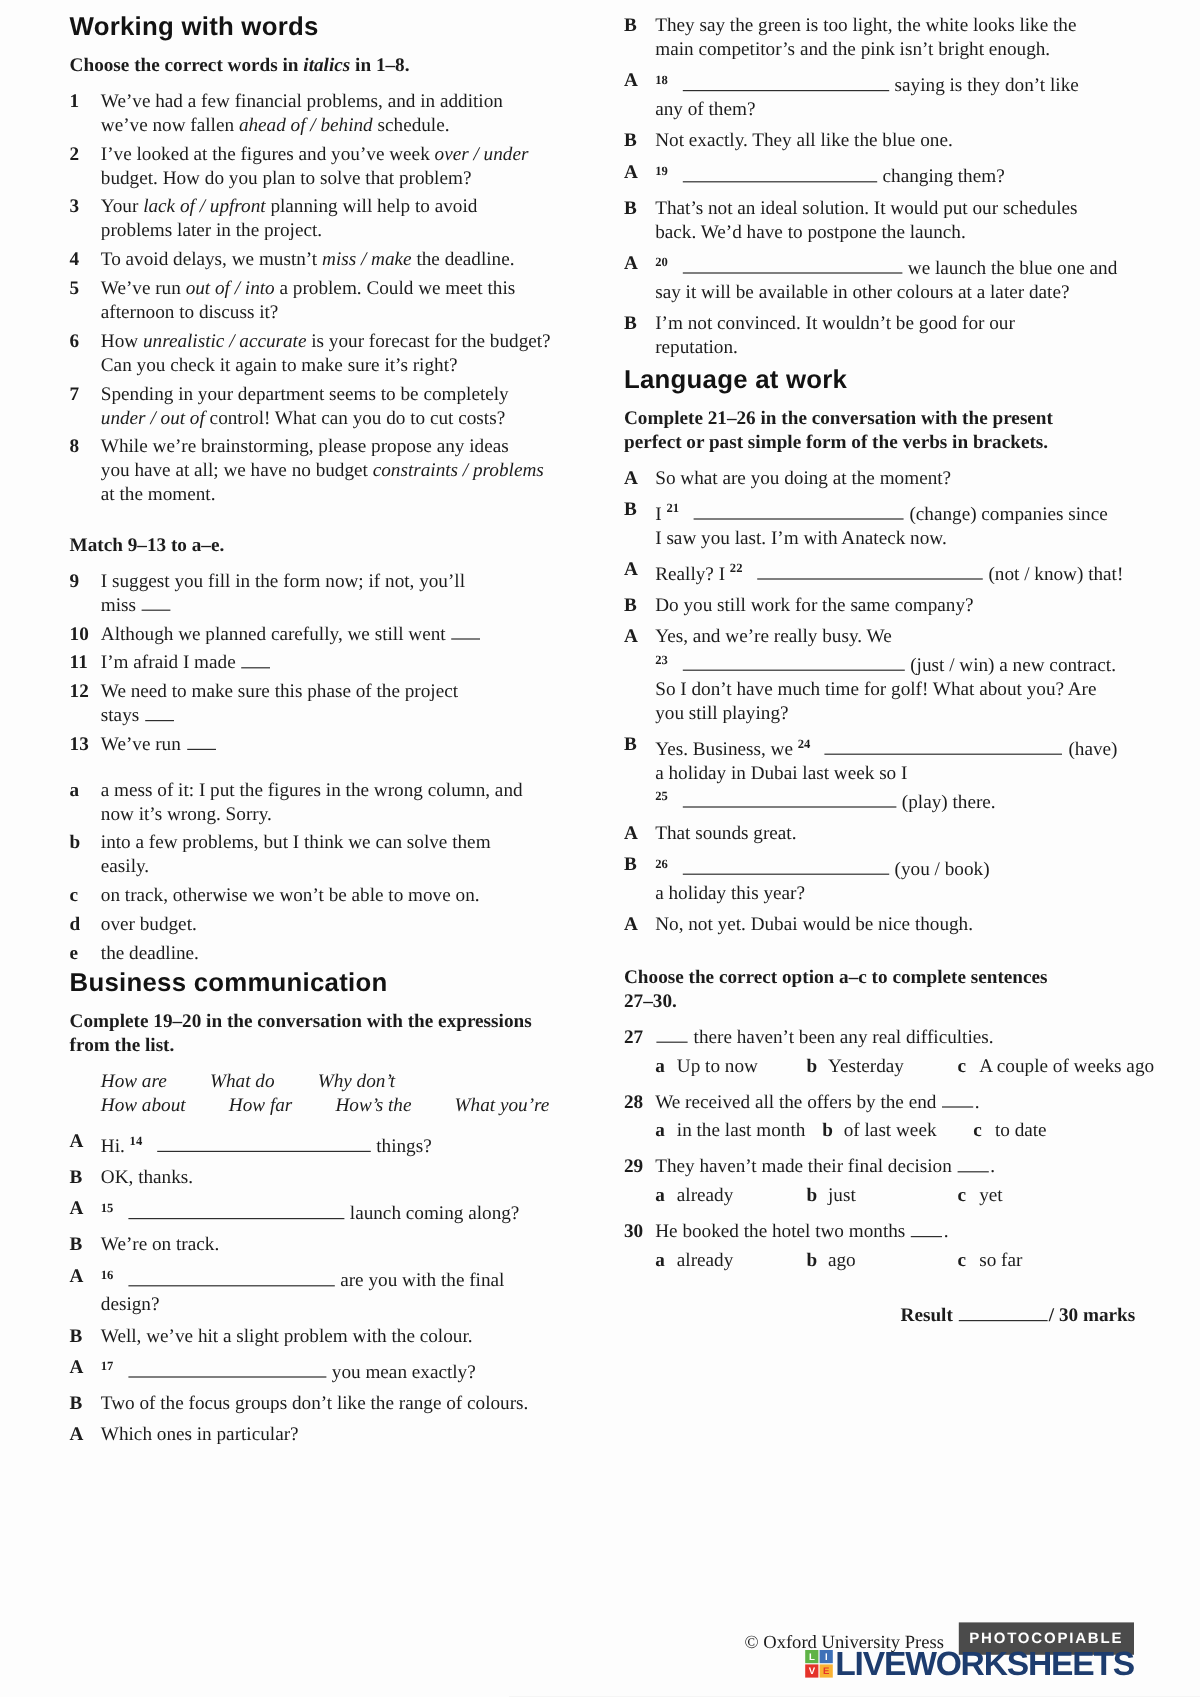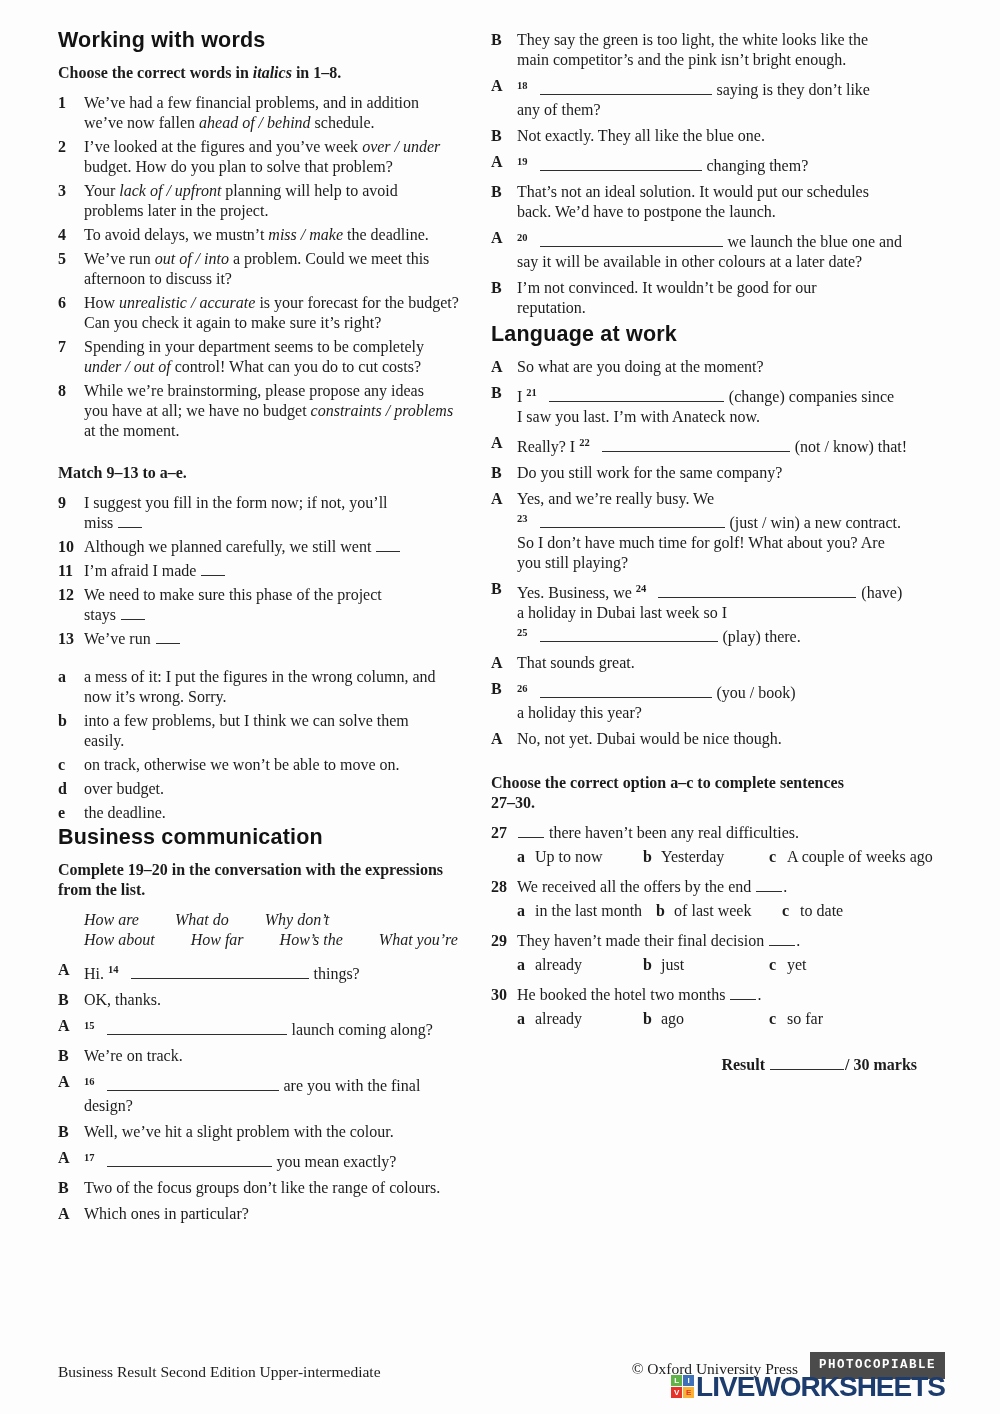--- a/index.html
+++ b/index.html
@@ -1,20 +1,20 @@
 <!DOCTYPE html>
 <html><head>
 <meta charset="utf-8">
 <style>
   html,body{margin:0;padding:0;background:#e8e8e8;}
   .page{width:1000px;height:1414px;position:relative;background:#fdfdfd;margin:0 auto;
         font-family:"Liberation Serif",serif;font-size:16px;line-height:20px;color:#1c1c1c;overflow:hidden;}
   header.bar{height:62px;background:#8f8f8f;display:flex;align-items:center;padding-left:58px;box-sizing:border-box;}
   h1.title{font-family:"Liberation Sans",sans-serif;font-size:20px;font-weight:700;color:#ffffff;margin:0;letter-spacing:.3px;}
-  .content{display:flex;padding:30px 54px 0 58px;box-sizing:border-box;}
+  .content{display:flex;padding:12px 54px 0 58px;gap:29px;box-sizing:border-box;}
   .col{width:433px;flex:0 0 auto;}
   .col.right{width:426px;}
   h2.sec{font-family:"Liberation Sans",sans-serif;font-size:21.5px;font-weight:700;color:#131313;margin:0 0 13px;letter-spacing:.2px;}
   .instr{font-weight:700;margin:0 0 10px;}
   .mt18{margin-top:18px}.mt22{margin-top:22px}.mt24{margin-top:24px}.mt26{margin-top:26px}
   .item{display:flex;margin-bottom:4px;}
   .dlg .item,.item.dlgrow{margin-bottom:6px;}
   .num{flex:0 0 26px;font-weight:700;}
   .txt{flex:1;}
   .it{font-style:italic;}
@@ -27,21 +27,21 @@
   .mcq-item{margin-bottom:6px;}
   .opts{display:flex;margin:4px 0 10px 26px;flex-wrap:nowrap;}
   .opt{display:flex;min-width:112px;margin-right:14px;flex:0 0 auto;}
   .opt:last-child{margin-right:0;min-width:0;}
   .onum{flex:0 0 18px;font-weight:700;}
   .result{margin-top:26px;text-align:right;}
   .footer-left{position:absolute;left:58px;top:1362px;font-size:15.5px;}
   .footer-right{position:absolute;right:55px;top:1352px;display:flex;flex-direction:column;align-items:flex-end;}
   .fr-row1{display:flex;align-items:flex-end;}
   .copyright{font-size:15.5px;margin-right:12px;}
-  .photocopiable{background:#4b4b4b;color:#fff;font-family:Liberation Mono, monospace;font-weight:700;
+  .photocopiable{background:#4b4b4b;color:#fff;font-family:Liberation Sans, sans-serif;font-weight:700;
                  font-size:12.5px;letter-spacing:1.5px;padding:3px 9px 4px;}
   .fr-row2{display:flex;align-items:center;margin-top:-4px;}
   .lw-grid{display:grid;grid-template-columns:11px 11px;grid-template-rows:11px 11px;gap:1px;margin-right:2px;}
   .sq{display:flex;align-items:center;justify-content:center;font-family:"Liberation Sans",sans-serif;
       font-weight:700;font-size:8px;color:#fff;}
   .lw-word{font-family:"Liberation Sans",sans-serif;font-weight:700;font-size:28px;letter-spacing:-1px;color:#1d3c6e;}
 </style>
 </head>
 <body>
 
@@ -262,20 +262,21 @@
             <span class="txt"><span class="sup">20</span><span class="blank" style="width: 183px;"></span><span> we launch the blue one and</span><br><span>say it will be available in other colours at a later date?</span></span>
           </div>
 
           <div class="item">
             <span class="num">B</span>
             <span class="txt"><span>I’m not convinced. It wouldn’t be good for our</span><br><span>reputation.</span></span>
           </div>
         </div>
 
       <h2 class="sec mt26">Language at work</h2>
+      <p class="instr"><span>Complete 21–26 in the conversation with the present</span><br><span>perfect or past simple form of the verbs in brackets.</span></p>
 
       <div class="dlg">
 
           <div class="item">
             <span class="num">A</span>
             <span class="txt"><span>So what are you doing at the moment?</span></span>
           </div>
 
           <div class="item">
             <span class="num">B</span>
@@ -416,21 +417,20 @@
                   <span>so far</span>
                 </span>
               </div>
           </div>
         </div>
 
       <p class="result"><span class="bd">Result </span><span class="blank" style="width: 74px;"></span><span class="bd">/ 30 marks</span></p>
     </div>
   </div>
 
-  <div class="footer-left">Business Result Second Edition Upper-intermediate</div>
 
   <div class="footer-right">
     <div class="fr-row1">
       <span class="copyright">© Oxford University Press</span>
       <span class="photocopiable">PHOTOCOPIABLE</span>
     </div>
     <div class="fr-row2">
       <span class="lw-grid">
 
           <span class="sq" style="background: rgb(95, 179, 71); color: rgb(255, 255, 255);">L</span>

